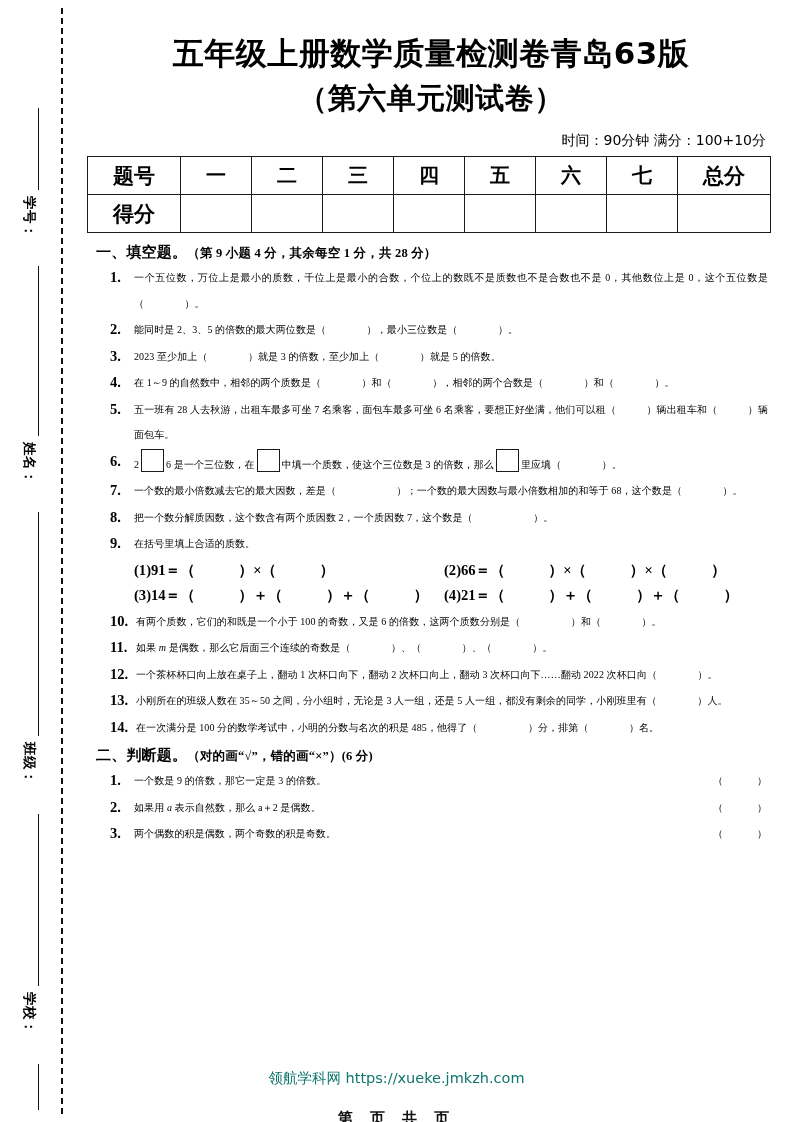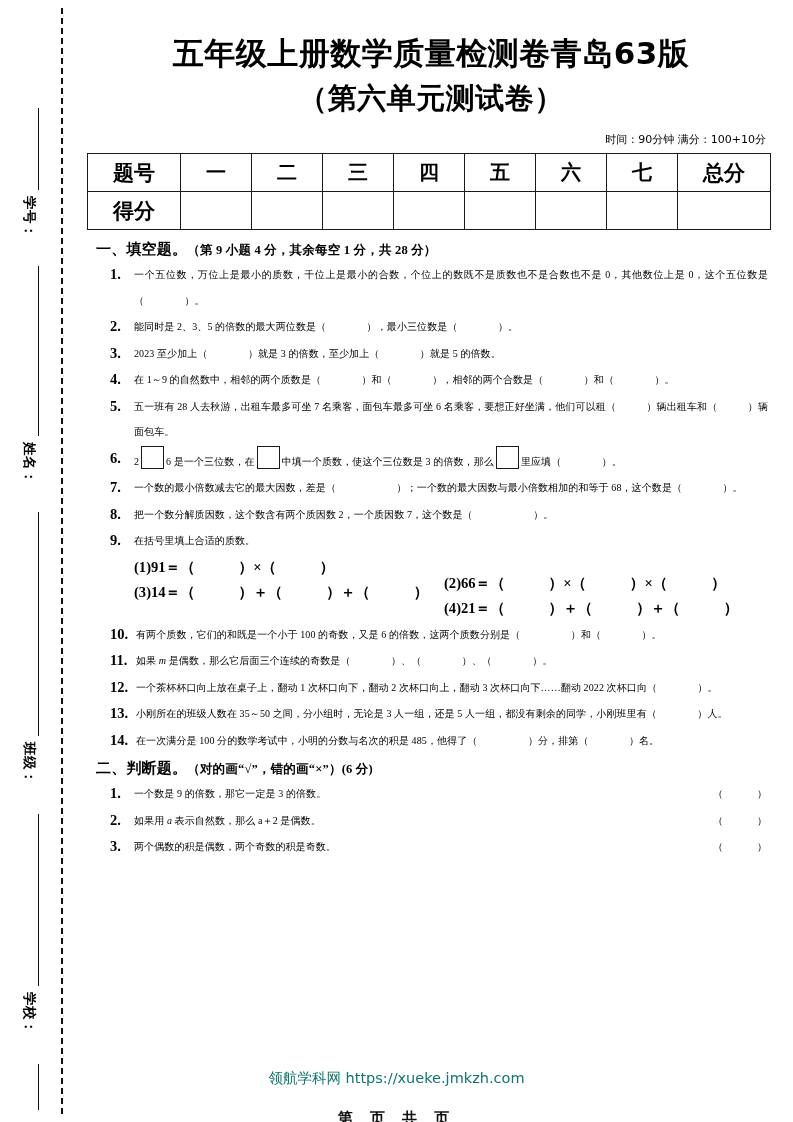--- a/index.html
+++ b/index.html
@@ -69,21 +69,21 @@
   .title-line.second {
     font-size: 29px;
     line-height: 44px;
   }
 
   .meta-row {
     margin-top: 12px;
     text-align: right;
     padding-right: 10px;
     font-family: "DejaVu Sans", "Liberation Sans", sans-serif;
-    font-size: 11px;
+    font-size: 14px;
     color: #000;
   }
 
   
   table.score-table {
     margin-top: 6px;
     margin-left: 1px;
     border-collapse: collapse;
     width: 658px;
     table-layout: fixed;
@@ -167,21 +167,21 @@
     display: flex;
     padding-left: 14px;
   }
   .subgrid .col {
     font-family: "Liberation Serif", "DejaVu Serif", serif;
     font-weight: 700;
     font-size: 14.6px;
     line-height: 25.5px;
   }
   .subgrid .col.left { width: 310px; padding-left: 24px; }
-  .subgrid .col.right { width: 320px; margin-top: 16px; }
+  .subgrid .col.right { width: 320px; }
 
   
   .q.tf .q-text {
     display: flex;
     justify-content: space-between;
     align-items: baseline;
   }
   .q.tf .tf-paren {
     flex: 0 0 auto;
     letter-spacing: 1px;

